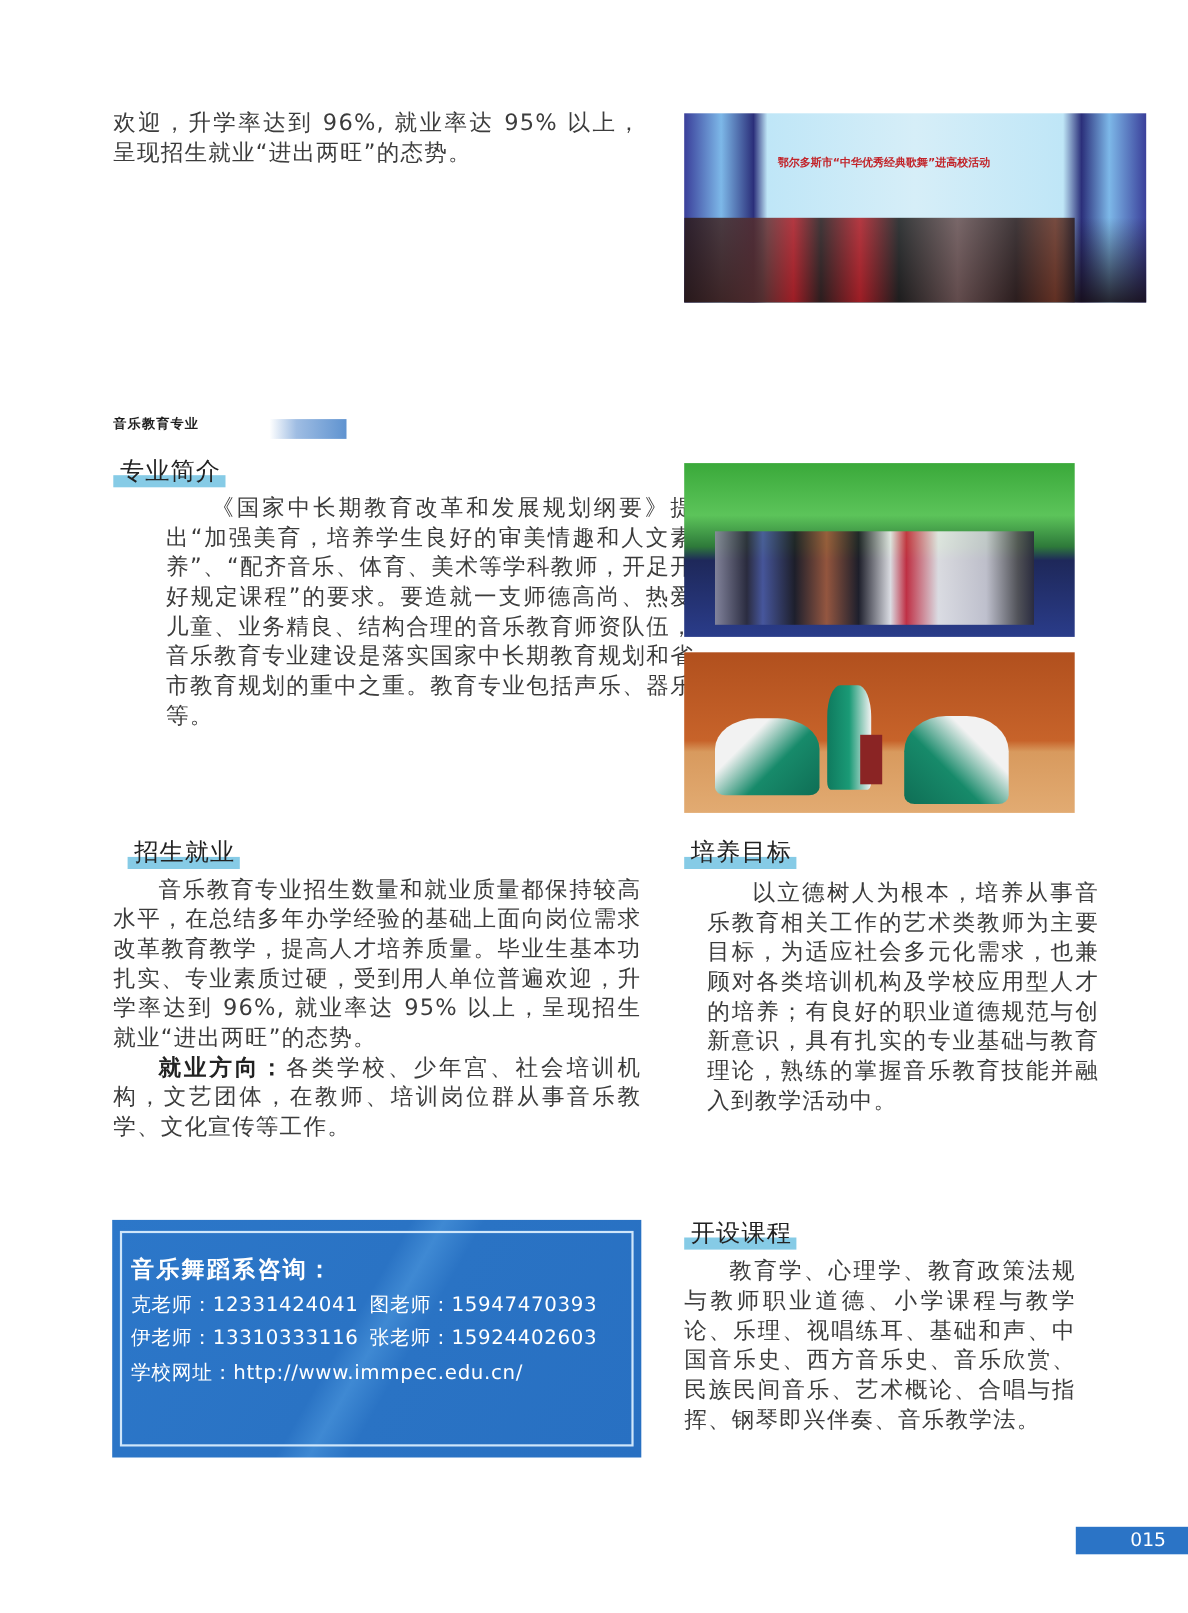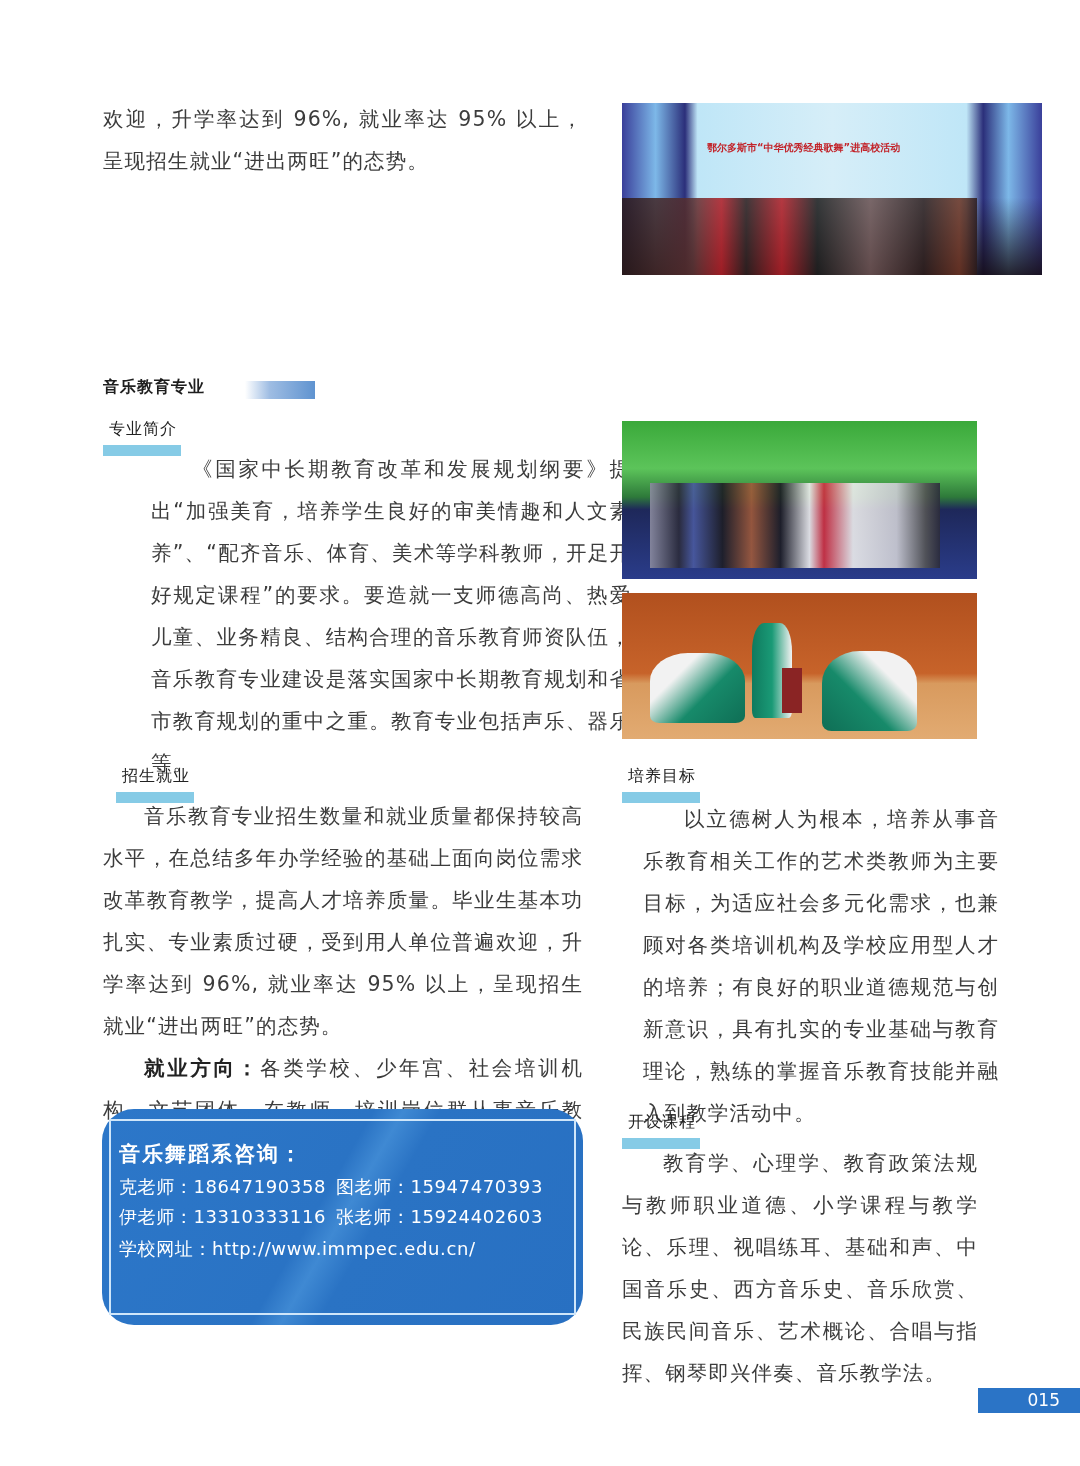--- a/index.html
+++ b/index.html
@@ -4,45 +4,44 @@
   <style>
     html, body { margin:0; padding:0; }
     body {
       width:1080px; height:1466px; position:relative; overflow:hidden;
       background:#ffffff;
       font-family:"DejaVu Sans", "Liberation Sans", sans-serif;
       color:#3a3a3a;
     }
     .abs { position:absolute; }
     .para {
-      font-size:20.5px; line-height:42px; letter-spacing:1.1px;
+      font-size:20.5px; line-height:27px; letter-spacing:1.1px;
       color:#3c3c3c; margin:0; text-align:justify;
     }
     .indent { text-indent:2em; }
     .bold { font-weight:bold; color:#222; }
     .section-title {
-      font-size:16px; font-weight:bold; color:#1e1e1e; letter-spacing:1px;
+      font-size:12px; font-weight:bold; color:#1e1e1e; letter-spacing:1px;
     }
     .title-bar {
       position:absolute; left:245px; top:381px; width:70px; height:18px;
       background:linear-gradient(90deg, rgba(255,255,255,0) 0%, #9fbde3 35%, #5f93d0 100%);
     }
     .subhead {
-      display:inline-block; position:relative; font-size:16px; color:#222;
-      letter-spacing:1px; padding:0 4px 15px 6px; line-height:22px;
+      display:inline-block; position:relative; font-size:22px; color:#222;
+      letter-spacing:1px; padding:0 4px 2px 6px; line-height:22px;
     }
     .subhead::before {
       content:""; position:absolute; left:0; right:0; bottom:-1px; height:11px;
       background:#86cbe6; z-index:-1;
     }
     .photo { position:absolute; overflow:hidden; }
     .contact-box {
       position:absolute; left:102px; top:1109px; width:481px; height:216px;
       background:linear-gradient(120deg,#2c77c9 0%,#2a73c4 45%,#3f89d3 50%,#2a73c4 56%,#2870c2 100%);
-      border-radius:32px;
     }
     .contact-inner {
       position:absolute; left:7px; top:10px; right:7px; bottom:10px;
       border:2px solid #cfe6fa; box-sizing:border-box;
       padding:18px 0 0 8px; color:#ffffff;
     }
     .contact-title { font-size:21px; font-weight:bold; letter-spacing:2px; line-height:30px; margin-bottom:3px; }
     .contact-line { font-size:18px; line-height:29.5px; letter-spacing:0.6px; white-space:nowrap; }
     .contact-line span { display:inline-block; }
     .page-num {
@@ -113,21 +112,21 @@
   <span class="subhead">开设课程</span>
 </div>
 <div class="abs" style="left:622px; top:1142px; width:356px;">
   <p class="para indent">教育学、心理学、教育政策法规与教师职业道德、小学课程与教学论、乐理、视唱练耳、基础和声、中国音乐史、西方音乐史、音乐欣赏、民族民间音乐、艺术概论、合唱与指挥、钢琴即兴伴奏、音乐教学法。</p>
 </div>
 
 <div class="contact-box">
   <div class="contact-inner">
     <div class="contact-title">音乐舞蹈系咨询：</div>
     <div class="contact-line">
-      <span>克老师：</span><span style="margin-right:10px;">18647190358</span><span>图老师：</span><span>15947470393</span>
+      <span>克老师：</span><span style="margin-right:10px;">12331424041</span><span>图老师：</span><span>15947470393</span>
     </div>
     <div class="contact-line">
       <span>伊老师：</span><span style="margin-right:10px;">13310333116</span><span>张老师：</span><span>15924402603</span>
     </div>
     <div class="contact-line" style="margin-top:3px;">
       <span>学校网址：</span><span>http://www.immpec.edu.cn/</span>
     </div>
   </div>
 </div>
 

